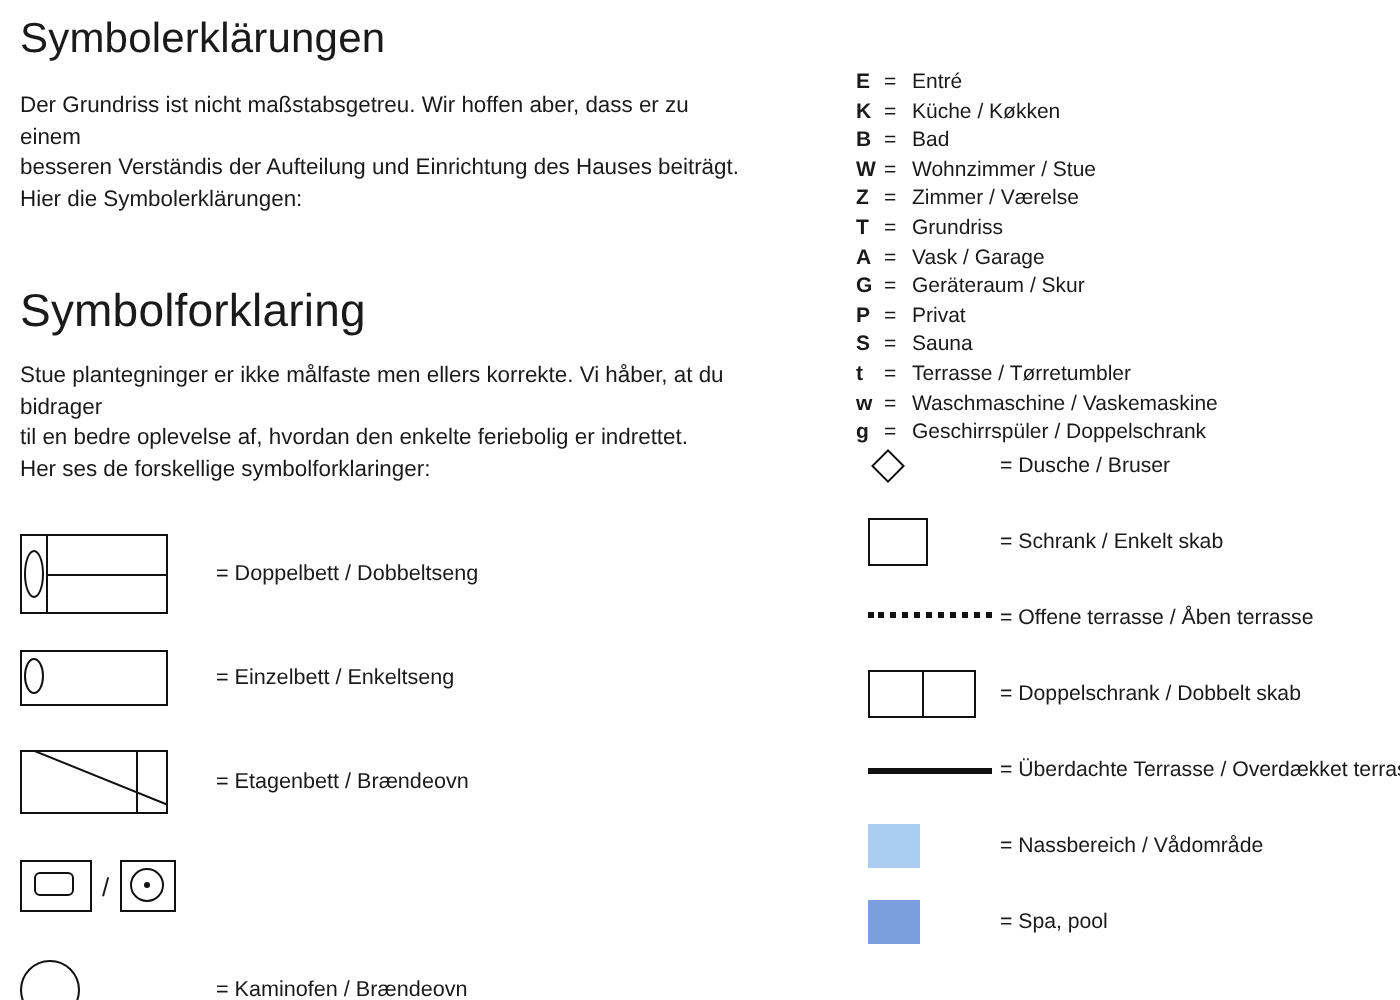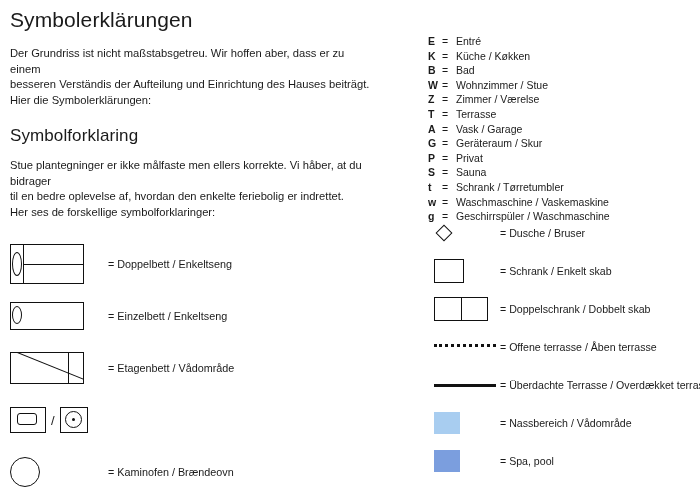--- a/index.html
+++ b/index.html
@@ -27,23 +27,23 @@
     top: 0;
     width: 410px;
   }
   h1.title {
     font-size: 21px;
     font-weight: 400;
     margin: 8px 0 14px 0;
     letter-spacing: 0.1px;
   }
   h1.title2 {
-    font-size: 17px;
+    font-size: 23px;
     font-weight: 400;
-    margin: 18px 0 12px 0;
+    margin: 34px 0 12px 0;
     letter-spacing: 0.1px;
   }
   p.intro {
     font-size: 11.2px;
     line-height: 15.5px;
     margin: 0 0 2px 0;
     max-width: 360px;
   }
   p.intro .ln { display: block; }
 
@@ -302,40 +302,40 @@
 
     <div class="sym-list">
 
       <div class="sym-row">
         <div class="sym-art">
           <div class="bed-double">
             <div class="pill"></div>
             <div class="mid"></div>
           </div>
         </div>
-        <div class="sym-label">= Doppelbett / Enkeltseng</div>
+        <div class="sym-label">= Doppelbett / Dobbeltseng</div>
       </div>
 
       <div class="sym-row">
         <div class="sym-art">
           <div class="bed-single">
             <div class="pill"></div>
           </div>
         </div>
         <div class="sym-label">= Einzelbett / Enkeltseng</div>
       </div>
 
       <div class="sym-row">
         <div class="sym-art">
           <div class="bunk">
             <div class="diag"></div>
             <div class="vline"></div>
           </div>
         </div>
-        <div class="sym-label">= Etagenbett / Vådområde</div>
+        <div class="sym-label">= Etagenbett / Brændeovn</div>
       </div>
 
       <div class="sym-row">
         <div class="sym-art">
           <div class="sink-wrap">
             <div class="sink-box">
                 <div class="inner"></div>
               </div>
             <div class="slash">/</div>
             <div class="wash-box">
@@ -379,21 +379,21 @@
       <div class="abbr-txt">Wohnzimmer / Stue</div>
     </div>
     <div class="abbr-row">
       <div class="abbr-key">Z</div>
       <div class="abbr-dash">=</div>
       <div class="abbr-txt">Zimmer / Værelse</div>
     </div>
     <div class="abbr-row">
       <div class="abbr-key">T</div>
       <div class="abbr-dash">=</div>
-      <div class="abbr-txt">Terrasse</div>
+      <div class="abbr-txt">Grundriss</div>
     </div>
     <div class="abbr-row">
       <div class="abbr-key">A</div>
       <div class="abbr-dash">=</div>
       <div class="abbr-txt">Vask / Garage</div>
     </div>
     <div class="abbr-row">
       <div class="abbr-key">G</div>
       <div class="abbr-dash">=</div>
       <div class="abbr-txt">Geräteraum / Skur</div>
@@ -404,31 +404,31 @@
       <div class="abbr-txt">Privat</div>
     </div>
     <div class="abbr-row">
       <div class="abbr-key">S</div>
       <div class="abbr-dash">=</div>
       <div class="abbr-txt">Sauna</div>
     </div>
     <div class="abbr-row">
       <div class="abbr-key">t</div>
       <div class="abbr-dash">=</div>
-      <div class="abbr-txt">Schrank / Tørretumbler</div>
+      <div class="abbr-txt">Terrasse / Tørretumbler</div>
     </div>
     <div class="abbr-row">
       <div class="abbr-key">w</div>
       <div class="abbr-dash">=</div>
       <div class="abbr-txt">Waschmaschine / Vaskemaskine</div>
     </div>
     <div class="abbr-row">
       <div class="abbr-key">g</div>
       <div class="abbr-dash">=</div>
-      <div class="abbr-txt">Geschirrspüler / Waschmaschine</div>
+      <div class="abbr-txt">Geschirrspüler / Doppelschrank</div>
     </div>
 
   </div>
 
   <div class="right-sym">
 
     <div class="rs-row">
       <div class="rs-art">
         <div class="diamond"></div>
       </div>
@@ -437,34 +437,34 @@
 
     <div class="rs-row">
       <div class="rs-art">
         <div class="sq"></div>
       </div>
       <div class="rs-label">= Schrank / Enkelt skab</div>
     </div>
 
     <div class="rs-row">
       <div class="rs-art">
+        <div class="dotline"></div>
+      </div>
+      <div class="rs-label">= Offene terrasse / Åben terrasse</div>
+    </div>
+
+    <div class="rs-row">
+      <div class="rs-art">
         <div class="sq2"></div>
       </div>
       <div class="rs-label">= Doppelschrank / Dobbelt skab</div>
     </div>
 
     <div class="rs-row">
       <div class="rs-art">
-        <div class="dotline"></div>
-      </div>
-      <div class="rs-label">= Offene terrasse / Åben terrasse</div>
-    </div>
-
-    <div class="rs-row">
-      <div class="rs-art">
         <div class="thickline"></div>
       </div>
       <div class="rs-label">= Überdachte Terrasse / Overdækket terrasse</div>
     </div>
 
     <div class="rs-row">
       <div class="rs-art">
         <div class="swatch swatch-light"></div>
       </div>
       <div class="rs-label">= Nassbereich / Vådområde</div>

